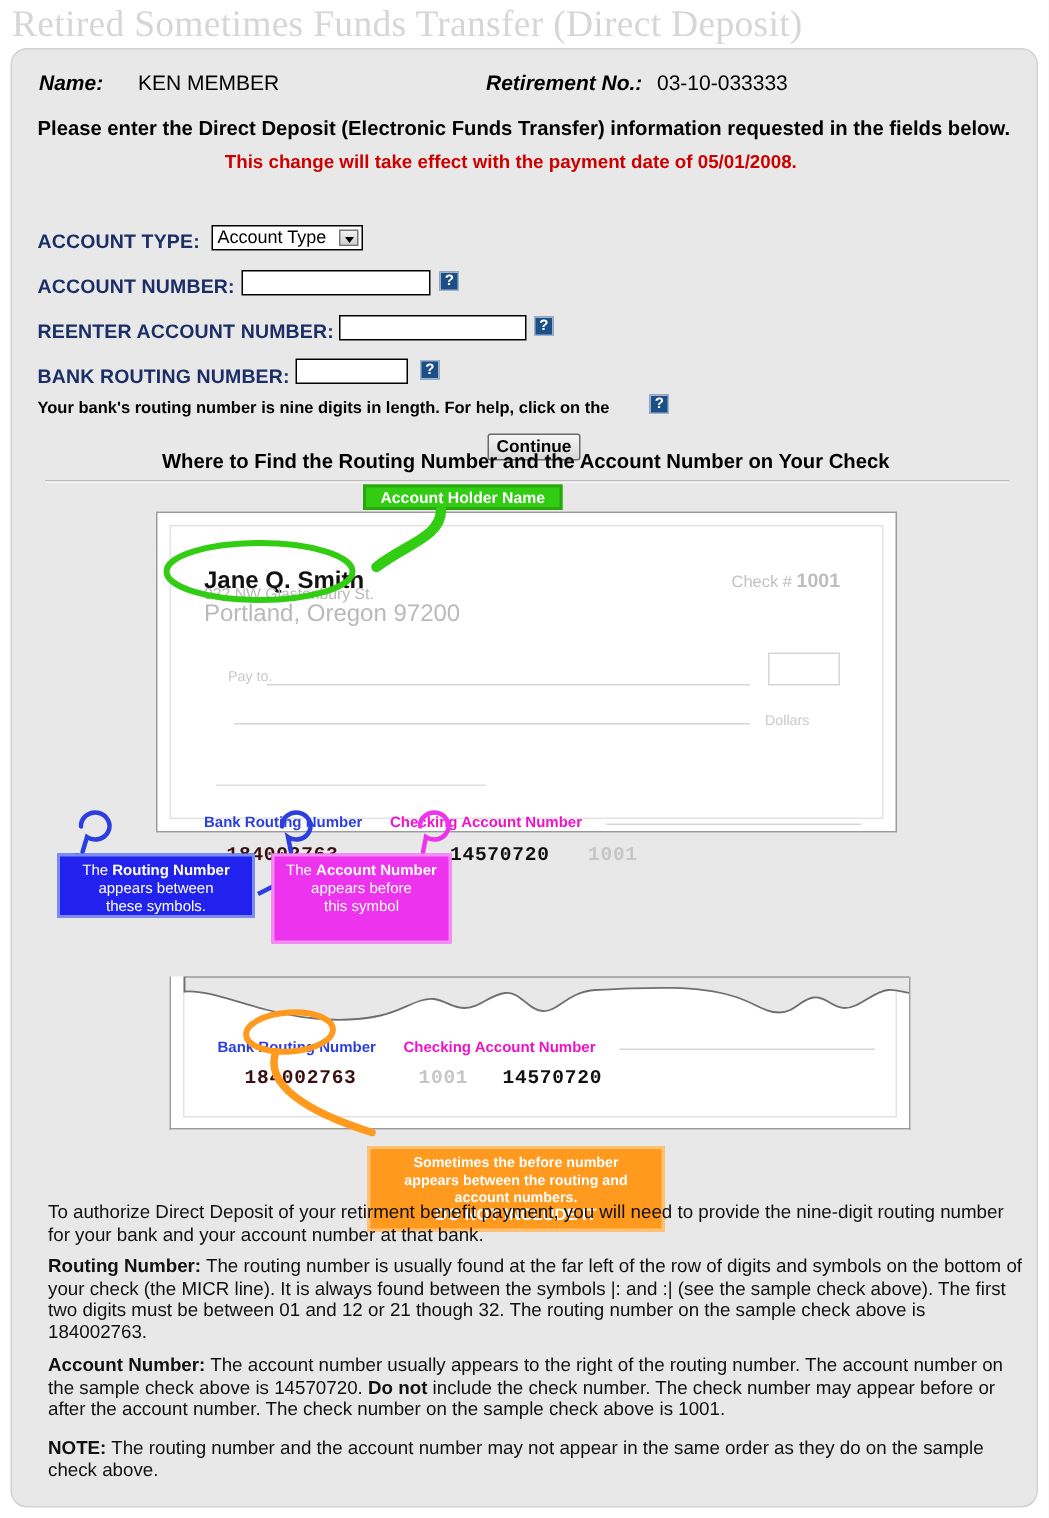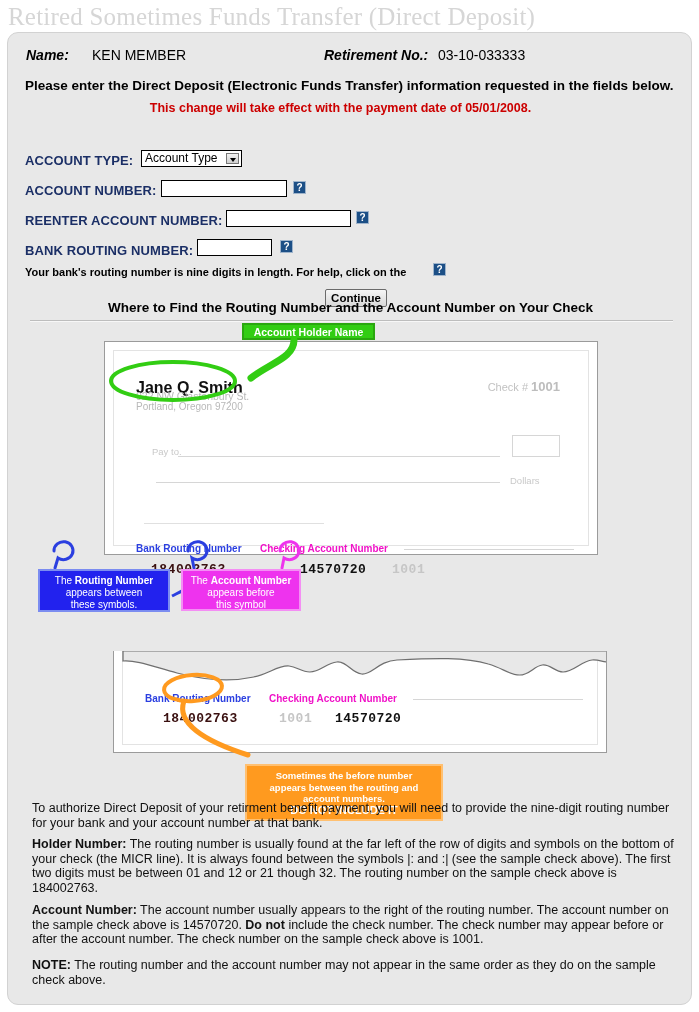--- a/index.html
+++ b/index.html
@@ -164,21 +164,21 @@
     position: absolute; left: 22px; top: 28px;
     font-size: 16px; font-weight: bold; color:#111;
     white-space: nowrap;
   }
   .holder-addr1 {
     position: absolute; left: 22px; top: 39px;
     font-size: 10.5px; color:#b9b9b9; white-space: nowrap;
   }
   .holder-addr2 {
     position: absolute; left: 22px; top: 50px;
-    font-size: 10px; color:#b9b9b9; white-space: nowrap;
+    font-size: 16px; color:#b9b9b9; white-space: nowrap;
   }
   .check-num {
     position: absolute; right: 28px; top: 28px;
     font-size: 11px; color:#c2c2c2; white-space: nowrap;
   }
   .check-num b { font-size: 13px; color:#bdbdbd; }
   .payto {
     position: absolute; left: 38px; top: 95px;
     font-size: 9.5px; color:#c9c9c9;
   }
@@ -379,21 +379,21 @@
 
       <path d="M 272 538 C 268 552, 252 556, 240 563" stroke="#ee33ee" stroke-width="3" fill="none"></path>
     </svg>
 
     <div class="cbox cbox-blue" style="left:30px; top:536px; width:132px; height:43px;">
       <div><span>The </span><b>Routing Number</b></div>
       <div>appears between</div>
       <div>these symbols.</div>
     </div>
 
-    <div class="cbox cbox-mag" style="left:173px; top:536px; width:120px; height:42px;">
+    <div class="cbox cbox-mag" style="left:173px; top:536px; width:120px; height:60px;">
       <div><span>The </span><b>Account Number</b></div>
       <div>appears before</div>
       <div>this symbol</div>
     </div>
 
     <div class="check2-wrap">
       <div class="check2-inner">
         <svg class="torn" viewBox="0 0 476 30" preserveAspectRatio="none">
           <path d="M0,0 L0,10 C14,9 30,16 52,22 C78,29 104,31 126,26 C140,23 150,14 160,15
                    C168,16 172,21 180,21 C190,21 196,12 206,11 C216,10 220,22 230,23
@@ -419,21 +419,21 @@
     <div class="orange-box">
       <div>Sometimes the before number</div>
       <div>appears between the routing and</div>
       <div>account numbers.</div>
       <div class="shout">DO NOT INCLUDE IT</div>
     </div>
 
     <div class="para" style="top:768px;">To authorize Direct Deposit of your retirment benefit payment, you will need to provide the nine-digit routing number for your bank and your account number at that bank.</div>
 
     <div class="para" style="top:804px;">
-      <b>Holder Number:</b><span> The routing number is usually found at the far left of the row of digits and symbols on the bottom of your check (the MICR line). It is always found between the symbols |: and :| (see the sample check above). The first two digits must be between 01 and 12 or 21 though 32. The routing number on the sample check above is 184002763.</span>
+      <b>Routing Number:</b><span> The routing number is usually found at the far left of the row of digits and symbols on the bottom of your check (the MICR line). It is always found between the symbols |: and :| (see the sample check above). The first two digits must be between 01 and 12 or 21 though 32. The routing number on the sample check above is 184002763.</span>
     </div>
 
     <div class="para" style="top:870px;">
       <b>Account Number:</b><span> The account number usually appears to the right of the routing number. The account number on the sample check above is 14570720. </span><b>Do not</b><span> include the check number. The check number may appear before or after the account number. The check number on the sample check above is 1001.</span>
     </div>
 
     <div class="para" style="top:925px;">
       <b>NOTE:</b><span> The routing number and the account number may not appear in the same order as they do on the sample check above.</span>
     </div>
 

